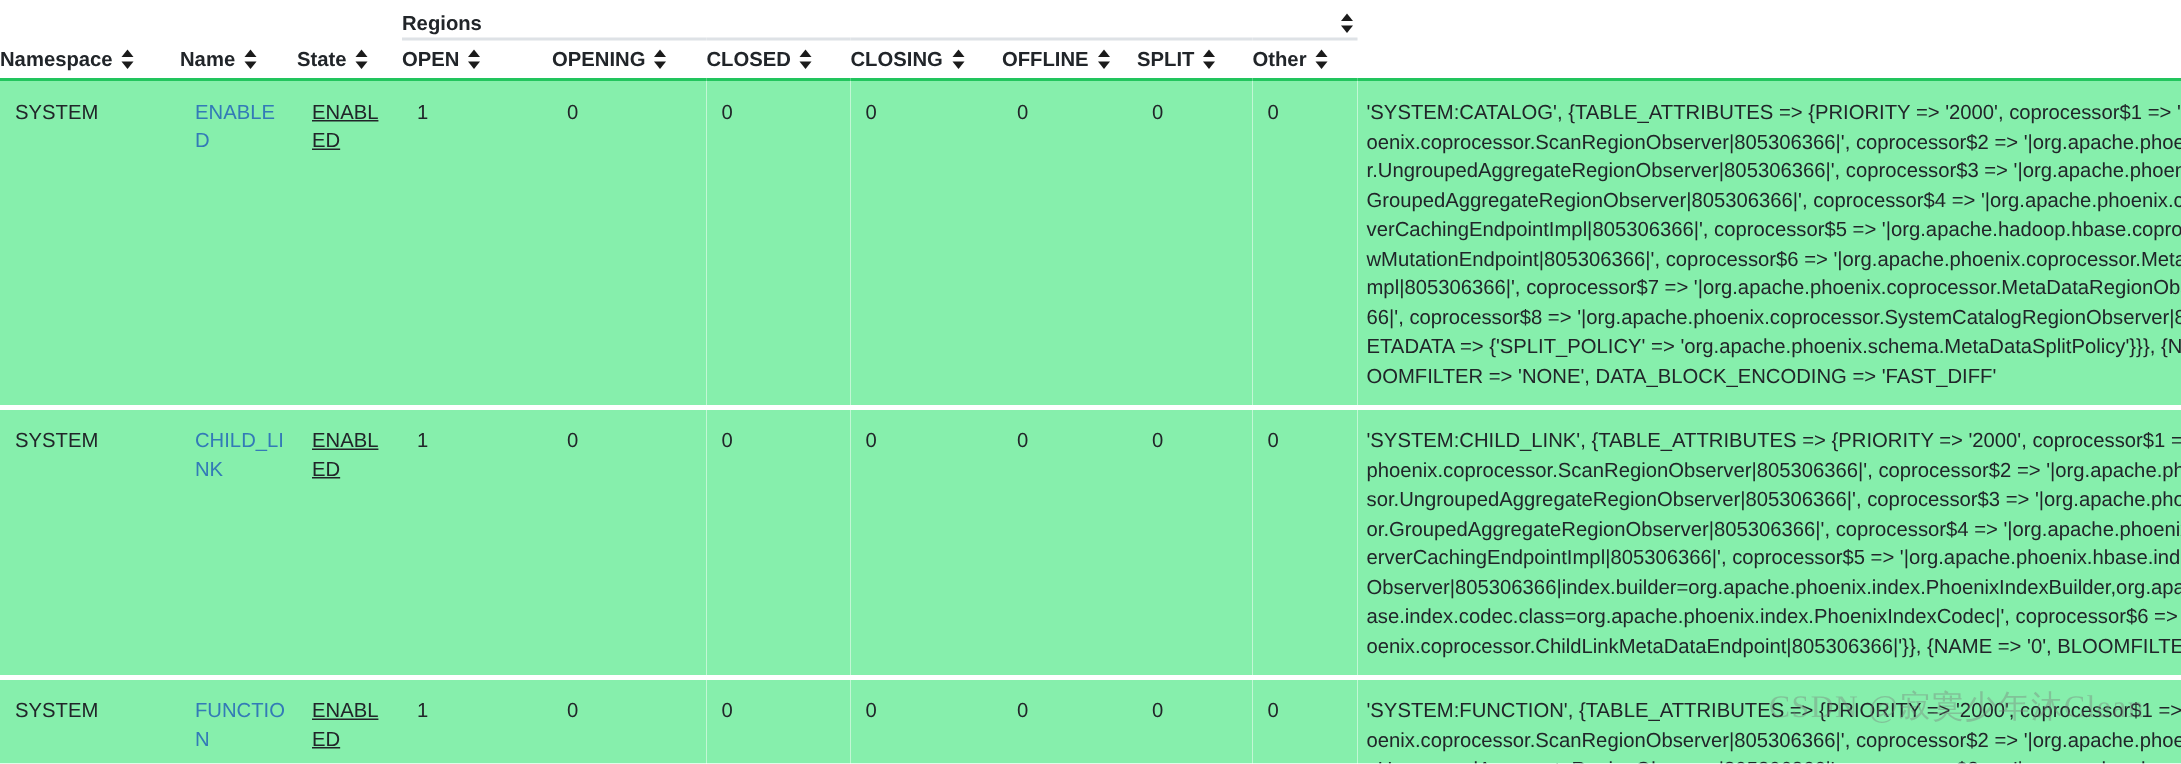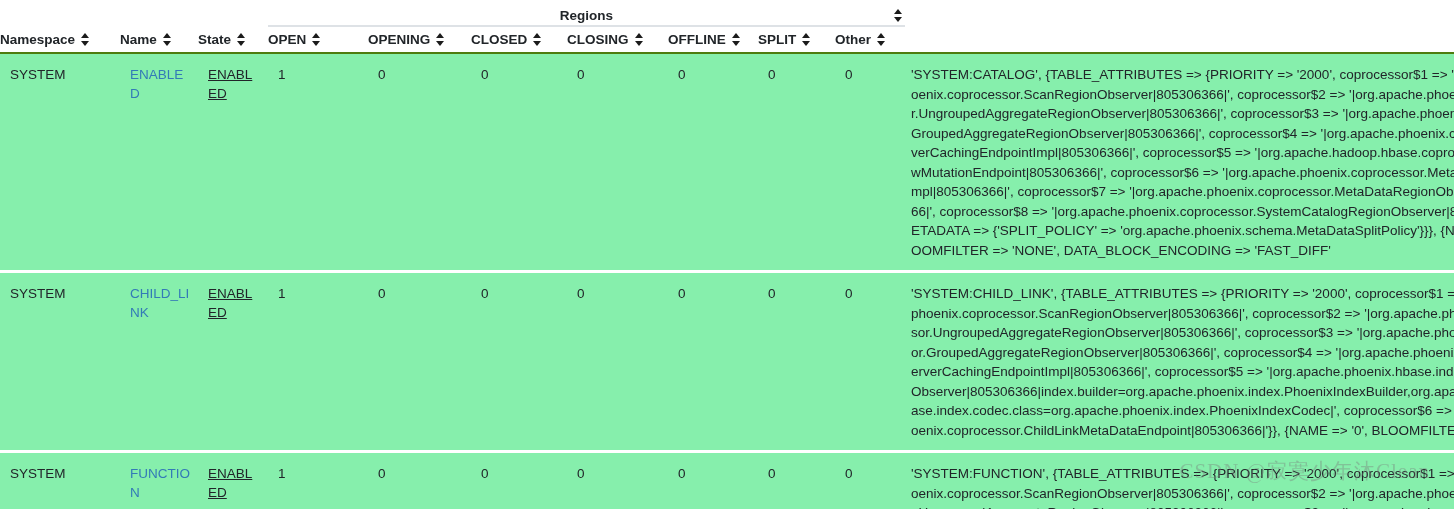--- a/index.html
+++ b/index.html
@@ -39,21 +39,21 @@
   tr.hdr-group th { height: 26px; padding-bottom: 2px; }
   tr.hdr-sub th   { height: 27px; padding-bottom: 5px; }
 
   th.grp-regions {
     text-align: center;
     border-bottom: 2px solid #dee2e6;
     padding-bottom: 3px;
   }
   th.grp-blank { border-bottom: none; }
 
-  tr.hdr-sub th { border-bottom: 2px solid #4d7c0f; }
+  tr.hdr-sub th { border-bottom: 2px solid #22c55e; }
 
   .hcell {
     display: inline-flex;
     align-items: center;
     gap: 6px;
   }
   .hlabel { display: inline-block; }
 
   
   .sort-icon {
@@ -78,21 +78,20 @@
   }
   .sort-icon::after {
     bottom: 0;
     border-top: 5px solid #1b1b1b;
   }
 
   
   th.grp-regions .grp-inner {
     display: flex;
     align-items: flex-end;
-    justify-content: center;
     position: relative;
   }
   th.grp-regions .grp-inner .sort-icon {
     position: absolute;
     right: 2px;
     bottom: 1px;
   }
   th.grp-blank .blank-inner {
     display: flex;
     align-items: flex-end;

